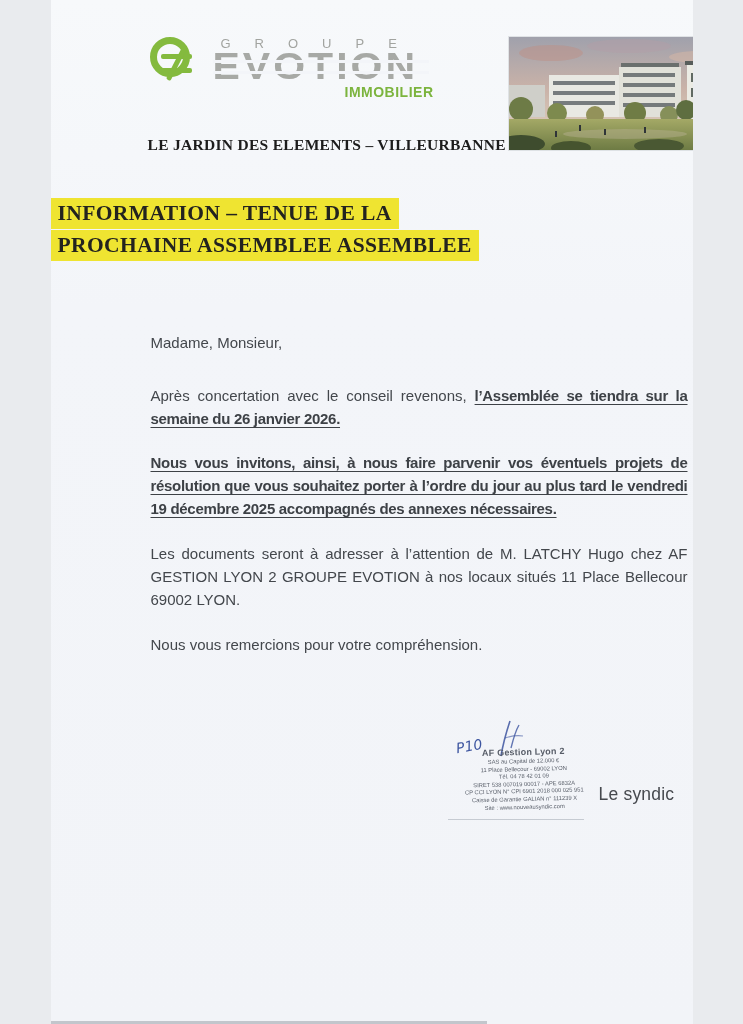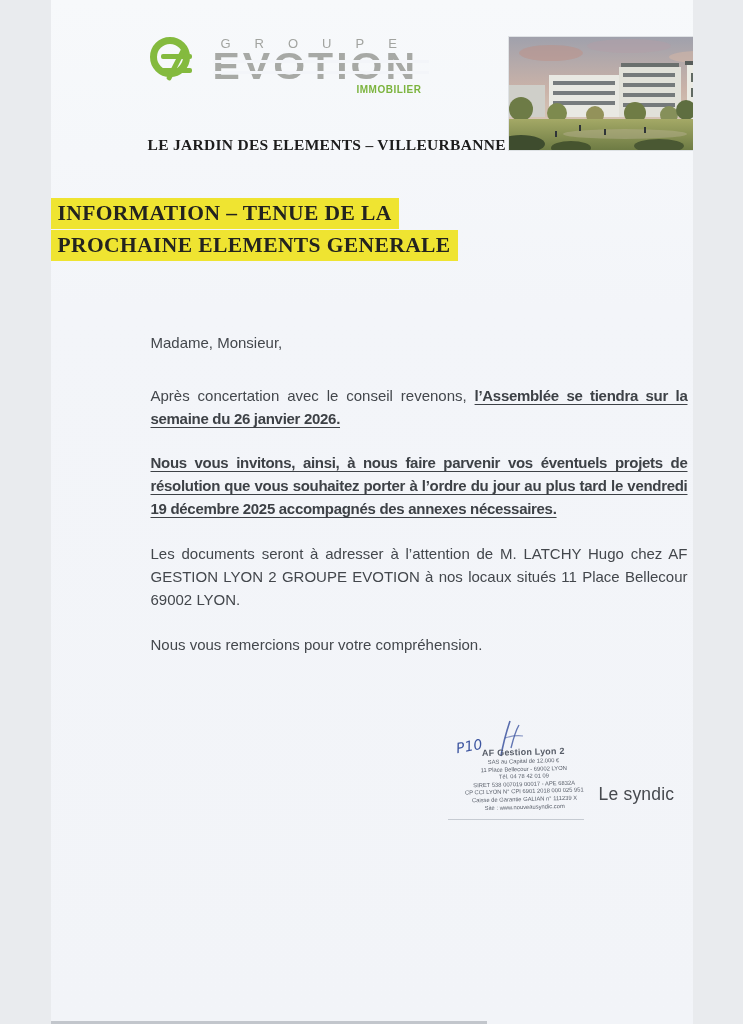--- a/index.html
+++ b/index.html
@@ -34,22 +34,22 @@
   .brand-name {
     position:absolute; left:162px; top:45px;
     font-size:41px; font-weight:bold; color:#a7a9a5;
     letter-spacing:3px; transform:scaleY(.92); transform-origin:top left;
     white-space:nowrap;
   }
   .brand-stripe { position:absolute; left:162px; width:216px; height:3px; background:#f3f5f9; }
   .brand-stripe.s1 { top:60px; }
   .brand-stripe.s2 { top:71px; }
   .brand-tagline {
-    position:absolute; left:306px; top:84px;
-    font-size:10px; font-weight:bold; color:#7cb43e; letter-spacing:.5px;
+    position:absolute; left:294px; top:84px;
+    font-size:14px; font-weight:bold; color:#7cb43e; letter-spacing:.5px;
   }
   
   .photo {
     position:absolute; left:458px; top:37px; width:232px; height:113px;
     box-shadow:0 0 0 1px rgba(180,185,190,.35);
   }
   .photo svg { display:block; width:100%; height:100%; }
   
   .property-title {
     position:absolute; left:97px; top:136px;
@@ -183,21 +183,21 @@
     </svg>
   </div>
 
   <div class="property-title">LE JARDIN DES ELEMENTS – VILLEURBANNE</div>
 
   <div class="notice">
     <div class="line">
       <span class="hl" style="background:#efe431">INFORMATION – TENUE DE LA</span>
     </div>
     <div class="line">
-      <span class="hl" style="background:#efe431">PROCHAINE ELEMENTS GENERALE</span>
+      <span class="hl" style="background:#efe431">PROCHAINE ASSEMBLEE ASSEMBLEE</span>
     </div>
   </div>
 
   <div class="letter">
     <p class="salutation">Madame, Monsieur,</p>
     <p><span>Après concertation avec le conseil revenons, </span><span class="emph">l’Assemblée se tiendra sur la semaine du 26 janvier 2026.</span></p>
     <p class="gap emph">Nous vous invitons, ainsi, à nous faire parvenir vos éventuels projets de résolution que vous souhaitez porter à l’ordre du jour au plus tard le vendredi 19 décembre 2025 accompagnés des annexes nécessaires.</p>
     <p class="gap" style="margin-top:22px">Les documents seront à adresser à l’attention de M. LATCHY Hugo chez AF GESTION LYON 2 GROUPE EVOTION à nos locaux situés 11 Place Bellecour 69002 LYON.</p>
     <p class="gap" style="margin-top:22px">Nous vous remercions pour votre compréhension.</p>
   </div>

